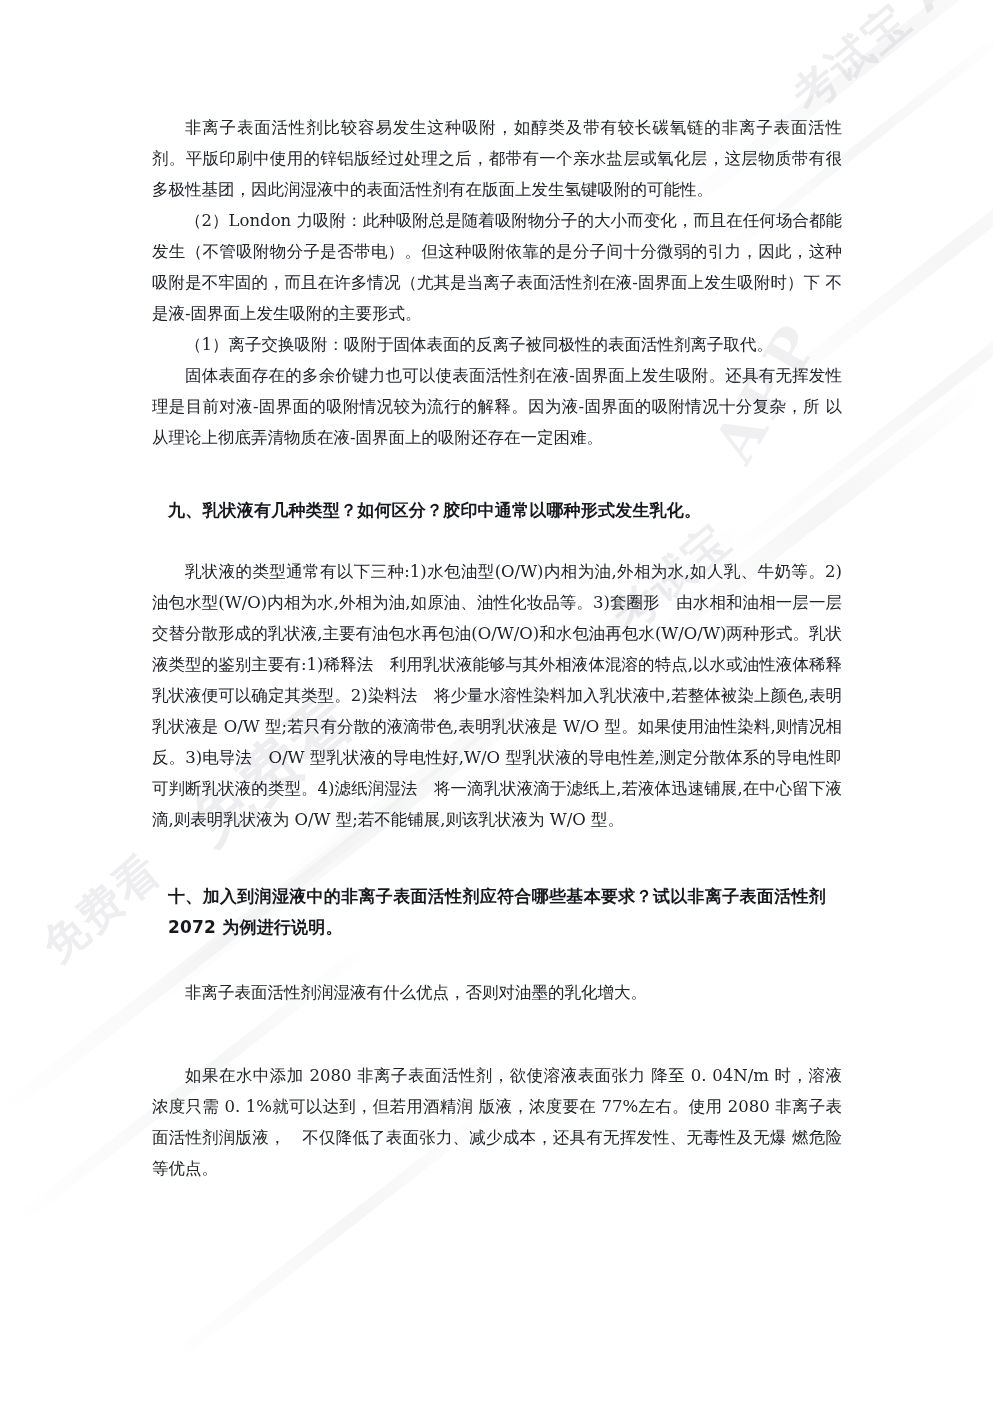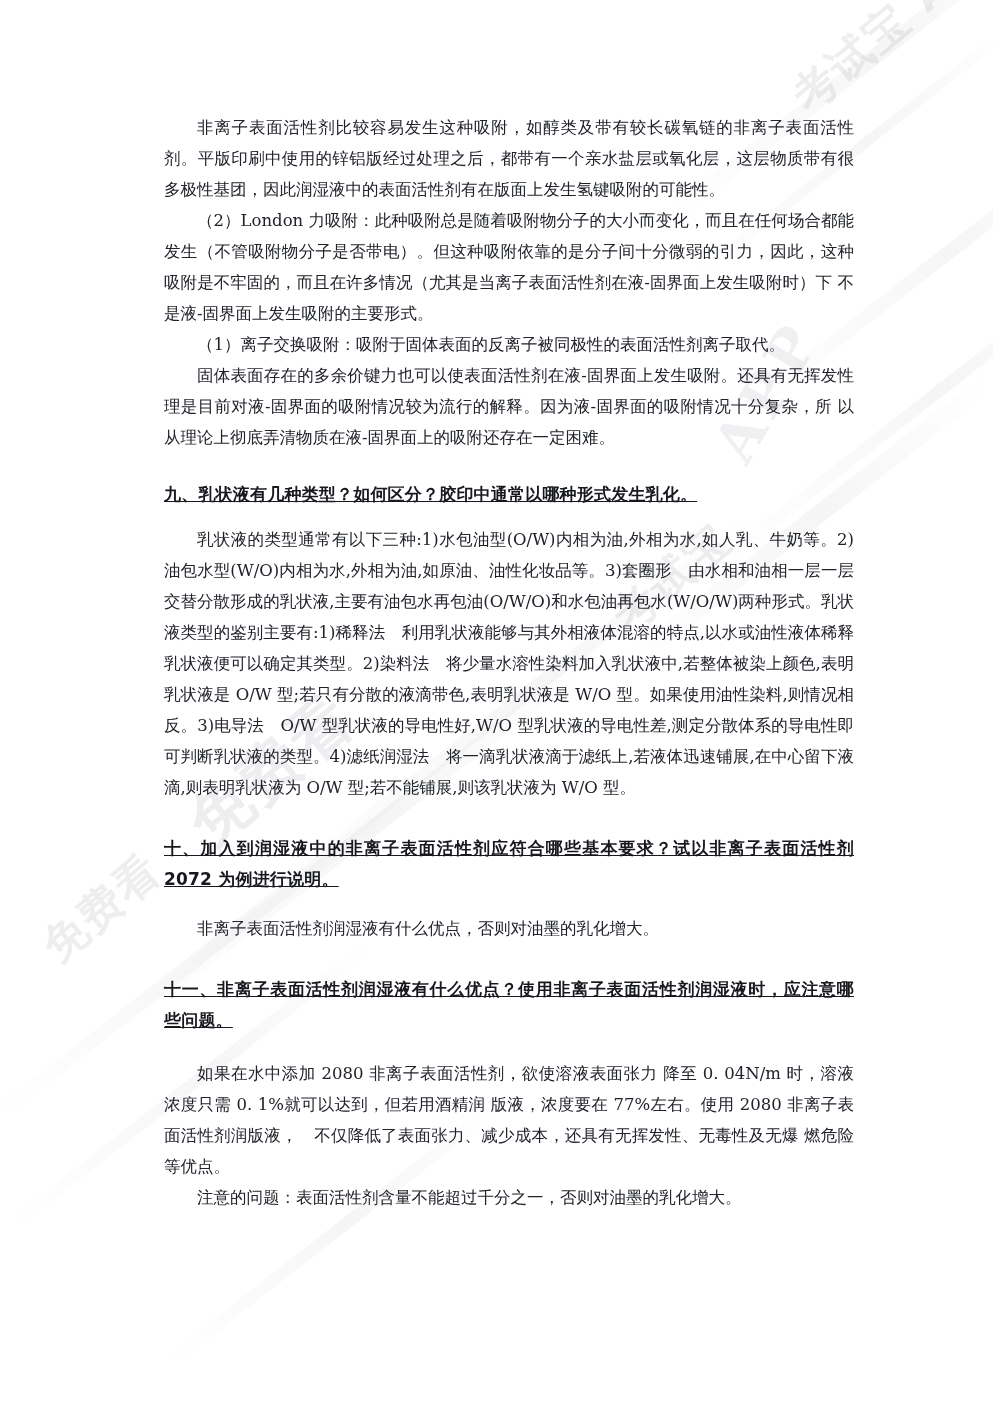--- a/index.html
+++ b/index.html
@@ -50,48 +50,47 @@
   .wm-text.lat {
     font-family: "DejaVu Serif", "Liberation Serif", serif;
     font-size: 58px;
     letter-spacing: 6px;
     color: rgba(120,126,138,0.115);
   }
 
   
   .content {
     position: absolute;
-    left: 164px;
+    left: 152px;
     top: 0;
     width: 690px;
     z-index: 2;
   }
 
   p.body {
     margin: 0;
     font-size: 16.5px;
     line-height: 31px;
     color: #20232a;
     text-align: justify;
     text-justify: inter-ideograph;
     text-indent: 2em;
     font-family: "DejaVu Serif", "Liberation Serif", serif;
   }
 
   h2.qhead {
-    margin: 0;
+    margin: 16px;
     font-size: 17px;
     line-height: 31px;
     font-weight: 700;
     color: #17191f;
     font-family: "DejaVu Sans", "Liberation Sans", sans-serif;
     text-align: justify;
     text-justify: inter-ideograph;
     letter-spacing: 0.2px;
-    text-decoration: underline;
   }
   .sp-14 { height: 14px; }
   .sp-18 { height: 18px; }
   .sp-22 { height: 22px; }
   .sp-26 { height: 26px; }
   .sp-30 { height: 30px; }
   .sp-top { height: 112px; }
 </style>
 </head>
 <body>
@@ -141,23 +140,21 @@
     <div class="sp-30"></div>
 
     <h2 class="qhead">十、加入到润湿液中的非离子表面活性剂应符合哪些基本要求？试以非离子表面活性剂 2072 为例进行说明。</h2>
 
     <div class="sp-18"></div>
 
     <p class="body">非离子表面活性剂润湿液有什么优点，否则对油墨的乳化增大。</p>
 
     <div class="sp-30"></div>
 
-    <h2 class="qhead">十一、非离子表面活性剂润湿液有什么优点？使用非离子表面活性剂润湿液时，应注意哪 些问题。</h2>
 
     <div class="sp-22"></div>
 
     <p class="body">如果在水中添加 2080 非离子表面活性剂，欲使溶液表面张力 降至 0. 04N/m 时，溶液浓度只需 0. 1%就可以达到，但若用酒精润 版液，浓度要在 77%左右。使用 2080 非离子表面活性剂润版液，　不仅降低了表面张力、减少成本，还具有无挥发性、无毒性及无爆 燃危险等优点。</p>
 
-    <p class="body">注意的问题：表面活性剂含量不能超过千分之一，否则对油墨的乳化增大。</p>
 
   </div>
 
 </div>
 
 </body></html>

